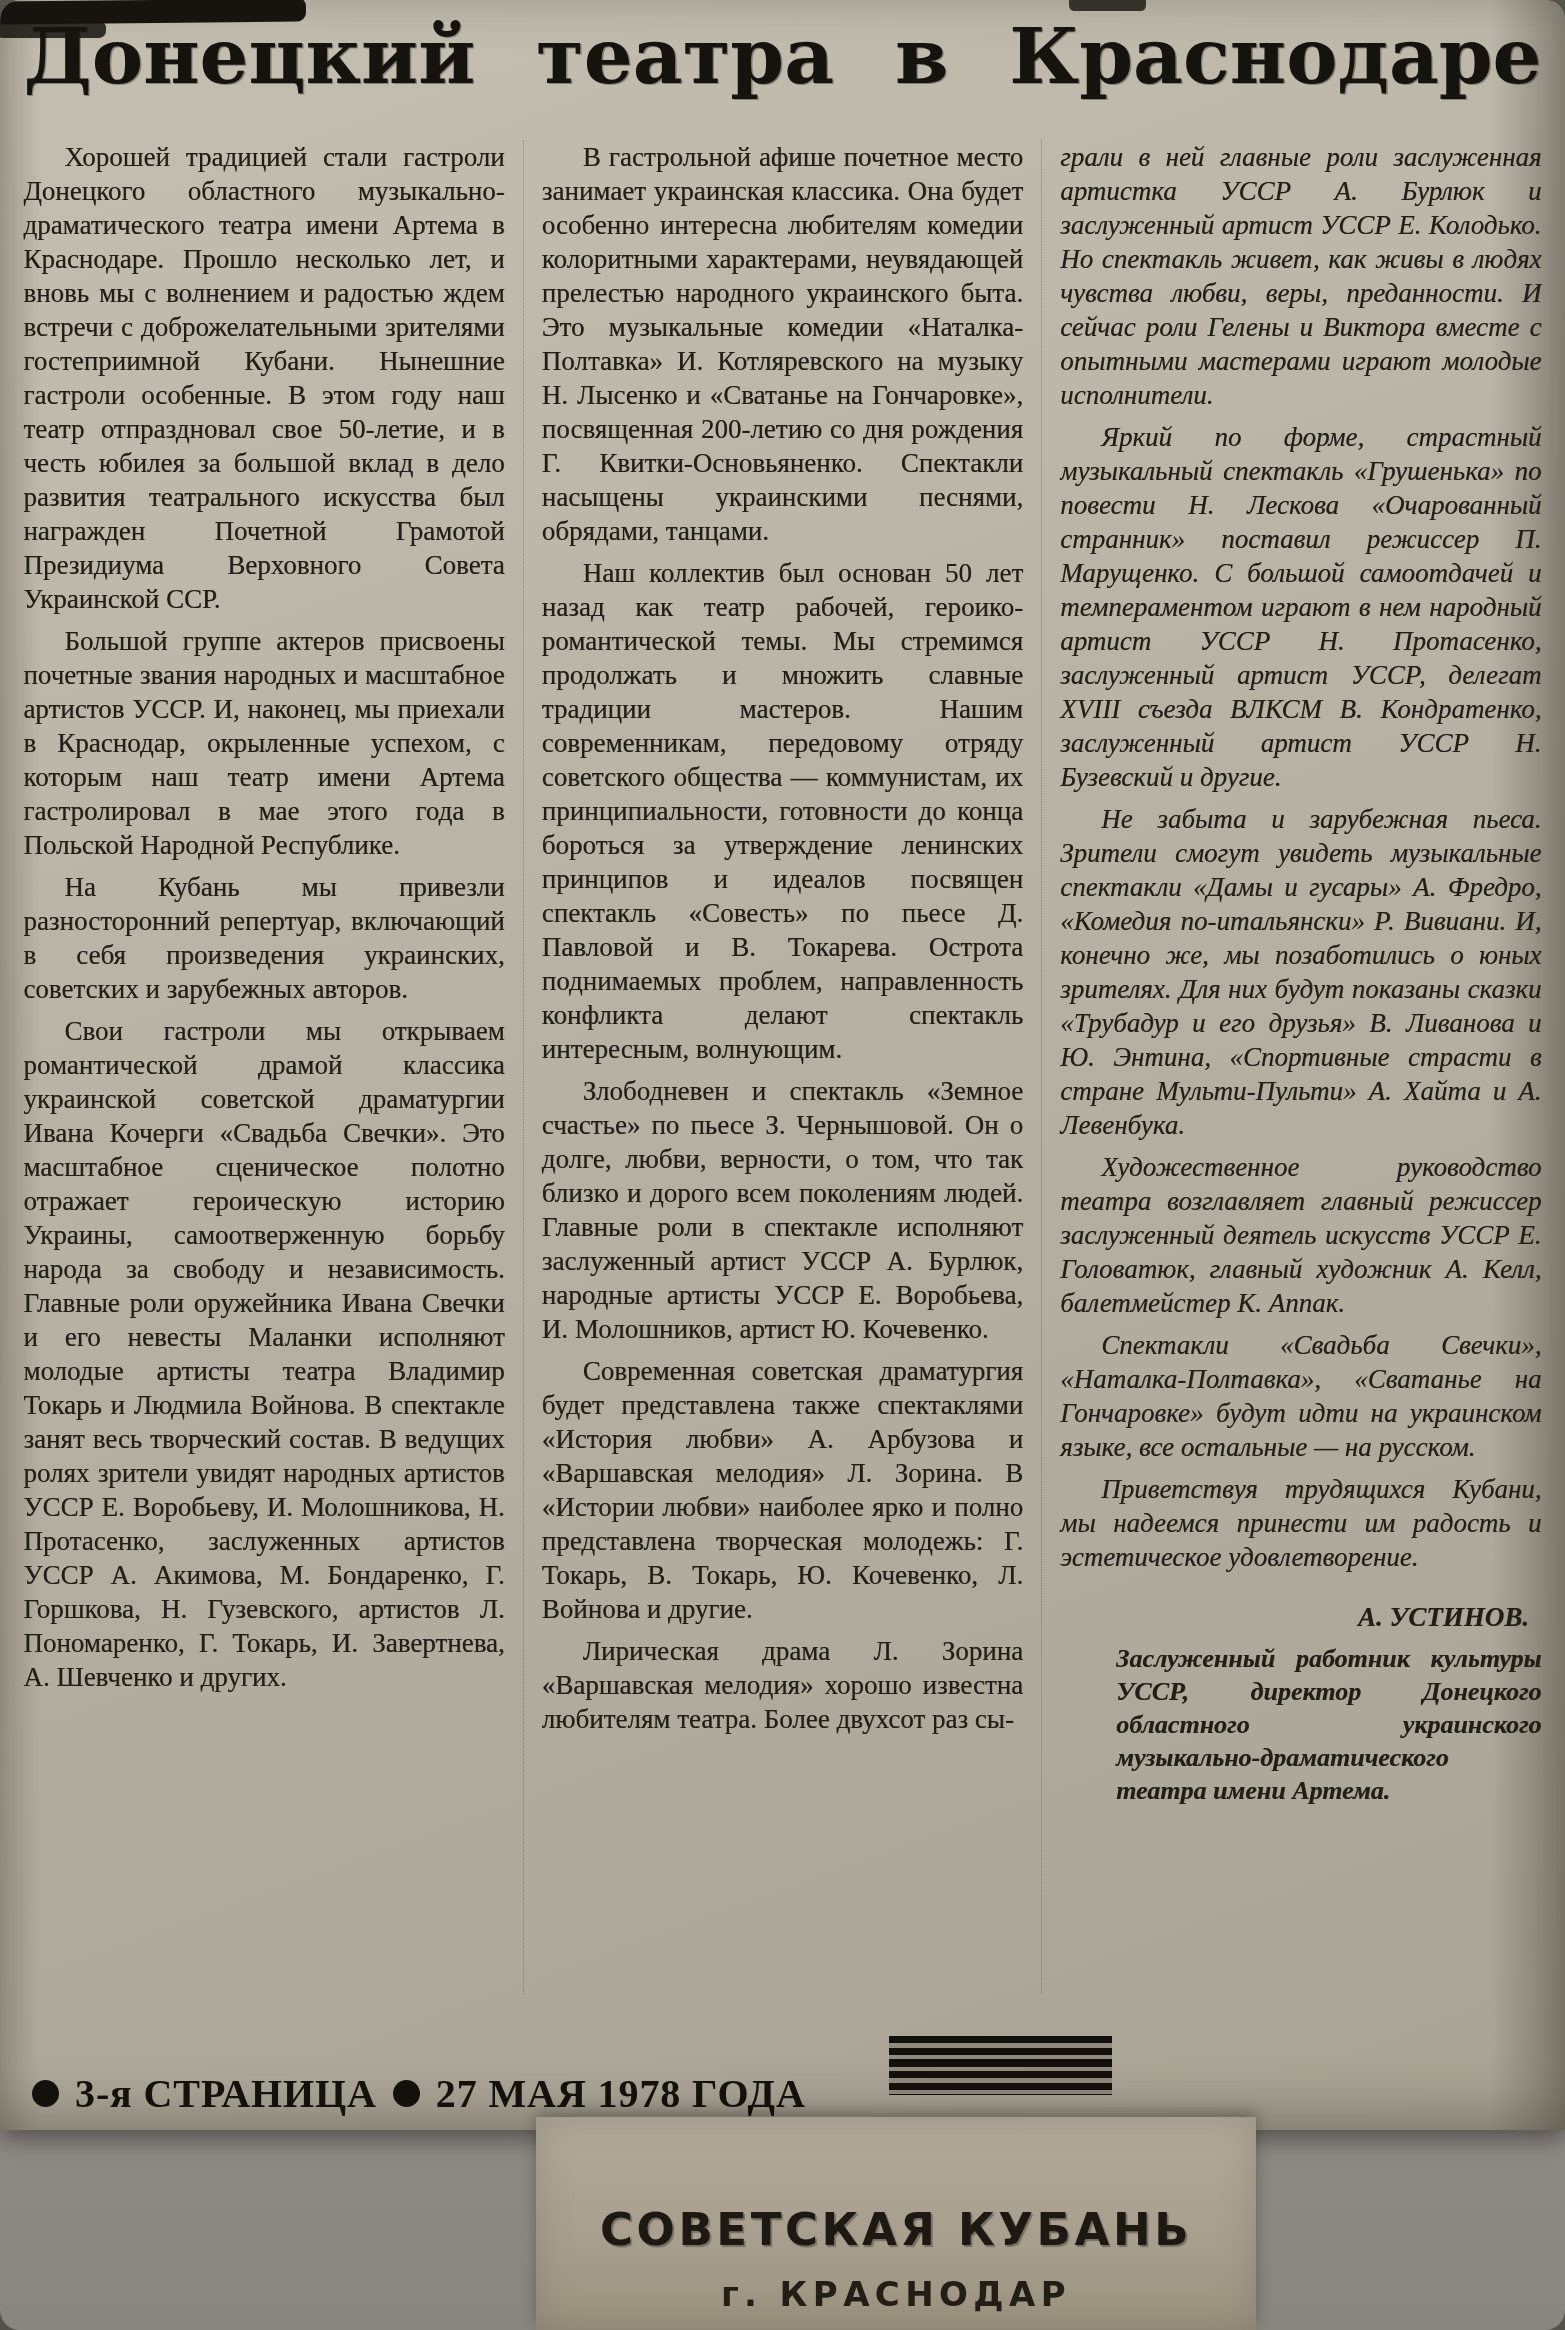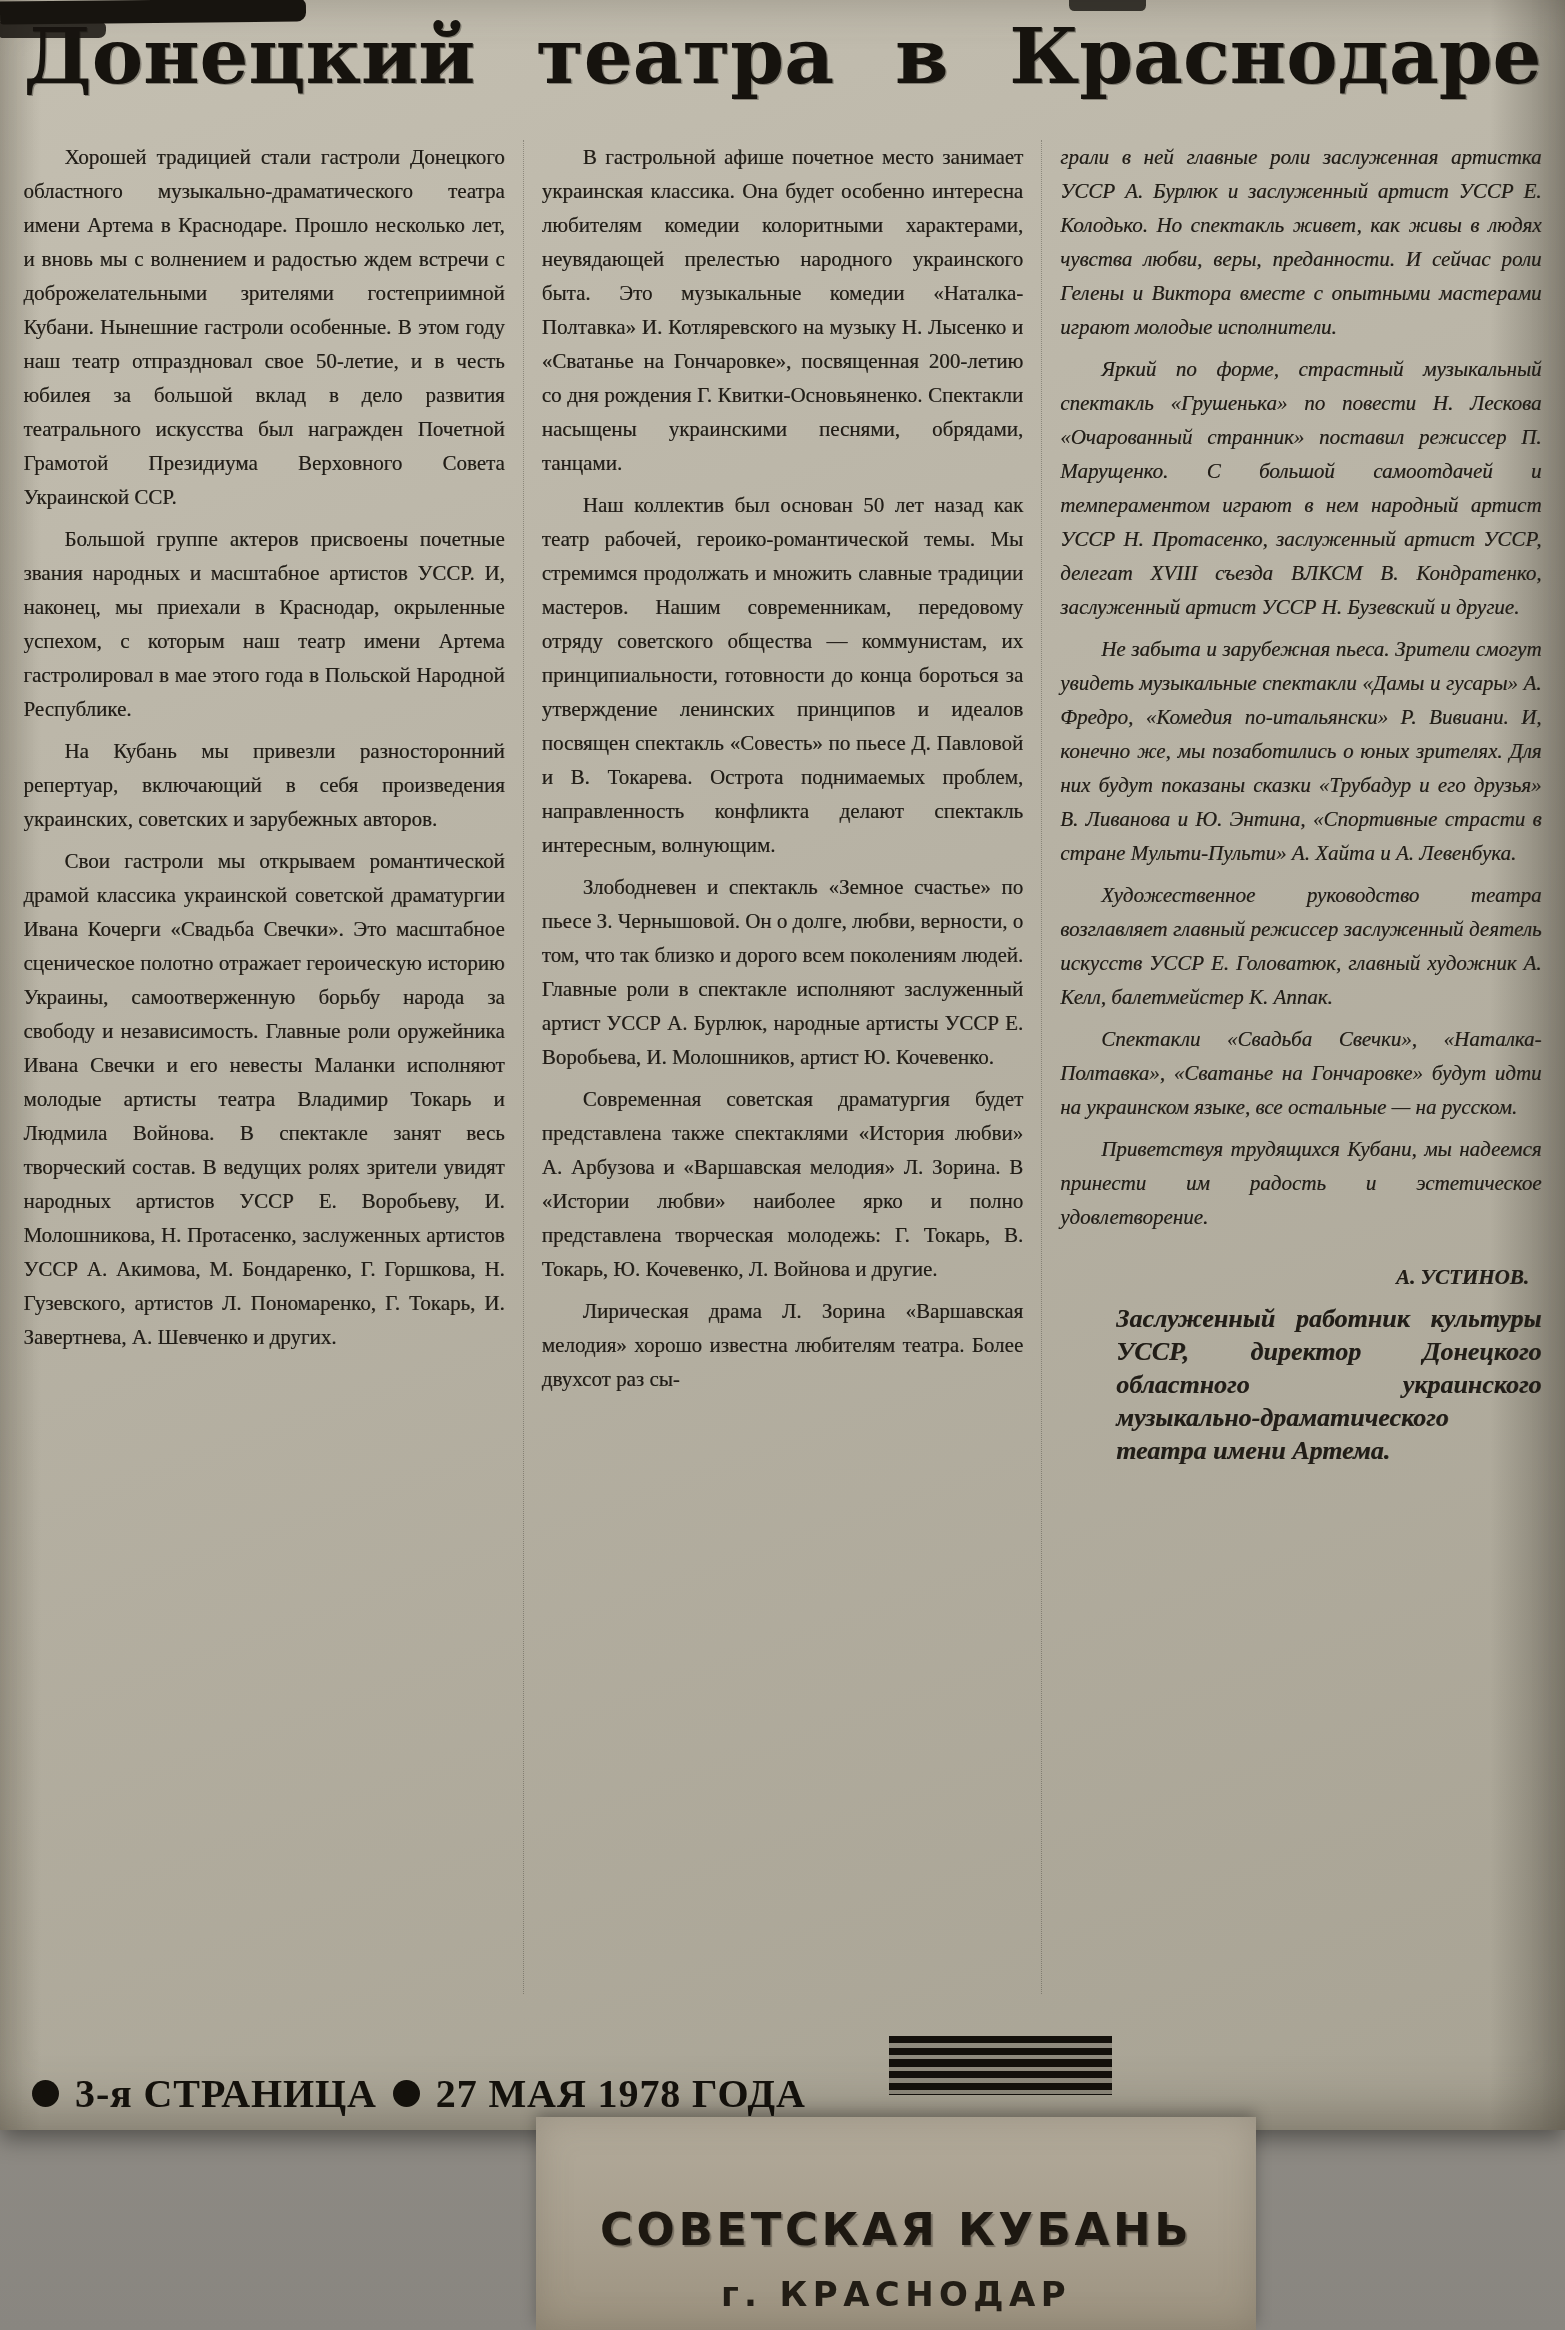--- a/index.html
+++ b/index.html
@@ -1,19 +1,20 @@
 <!DOCTYPE html>
 <html lang="ru" style="font-size:14.4px"><head>
 <meta charset="utf-8">
 <style>
   html,body{margin:0;padding:0;background:#55524a;}
   .scan{
     position:relative;width:1565px;height:2330px;overflow:hidden;
     background:linear-gradient(180deg,#9d998f 0%,#938f88 78%,#898680 100%);
     font-family:"Liberation Serif",serif;
+    border-radius:20px;
   }
   .clipping{
     position:absolute;left:0;top:0;width:1565px;height:2130px;
     background:
       linear-gradient(90deg, rgba(90,84,70,.28) 0px, rgba(0,0,0,0) 41px, rgba(0,0,0,0) 1490px, rgba(60,56,46,.40) 100%),
       linear-gradient(160deg,#c4bfb1 0%,#b7b2a4 45%,#a8a394 100%);
     box-shadow: inset 0 -41px 54px -27px rgba(70,64,52,.45),
                 inset 0 27px 45px -25px rgba(70,64,52,.30),
                 0 9px 21.6px rgba(0,0,0,.40);
   }
@@ -23,21 +24,21 @@
     font-family:"DejaVu Serif",serif;font-weight:bold;font-size:77px;line-height:1.05;
     color:#16130e;text-shadow:1.4px 1.4px 0 rgba(22,19,14,.35);
     white-space:nowrap;
   }
   .columns{display:flex;margin:43px 23.4px 0 23.4px;height:1854px;overflow:hidden;}
   .col{flex:1 1 0;padding:0 18px;min-width:0;}
   .col:first-child{padding-left:0;}
   .col:last-child{padding-right:0;font-style:italic;}
   .col + .col{border-left:1.8px dotted rgba(50,45,36,.35);}
   .col p{
-    margin:0 0 8px 0;font-size:21px;line-height:34px;
+    margin:0 0 8px 0;font-size:27px;line-height:34px;
     text-align:justify;text-indent:41px;color:#211d17;
     text-shadow:0.4px 0 0 rgba(33,29,23,.55);
   }
   p.no-indent{text-indent:0;}
   p.sig-author{text-align:right;font-weight:bold;text-indent:0;padding-right:12.6px;margin-top:26px;}
   p.sig-role{font-weight:bold;text-indent:0;padding-left:56px;font-size:26px;line-height:33px;}
   .footerline{
     position:absolute;left:32px;top:2047px;display:flex;align-items:center;gap:16px;
     font-family:"Liberation Serif",serif;font-weight:bold;font-size:40px;color:#14110c;letter-spacing:0.9px;margin-top:23px;
   }

